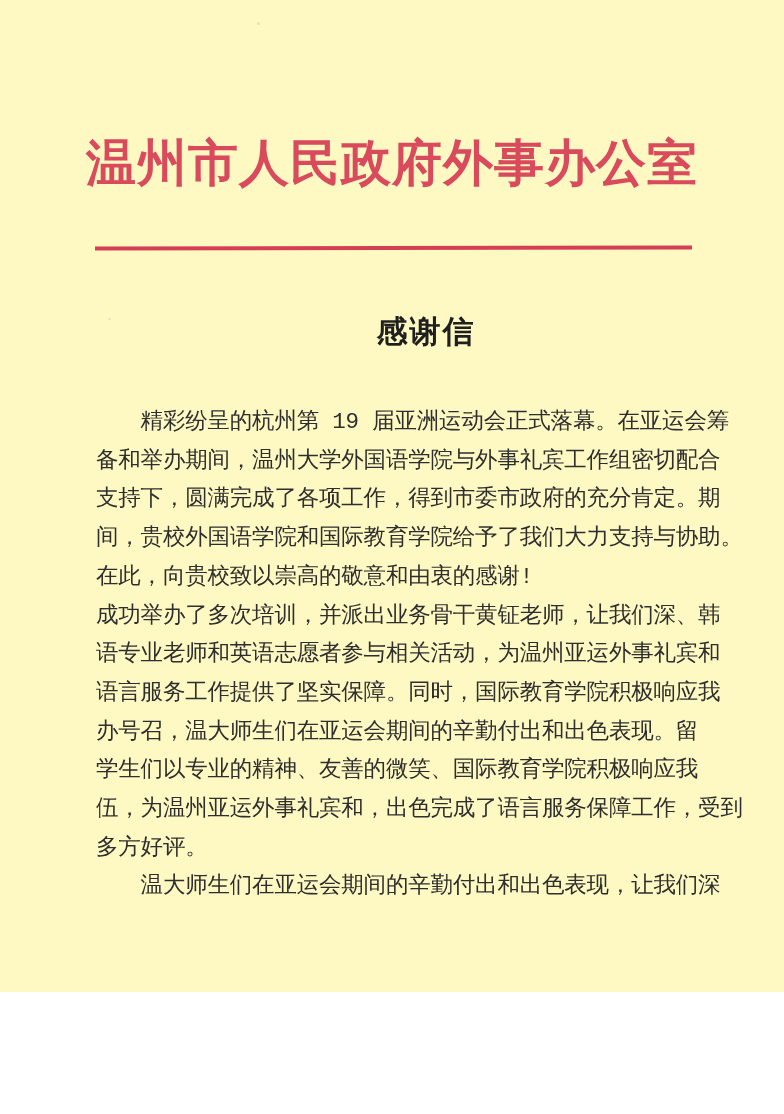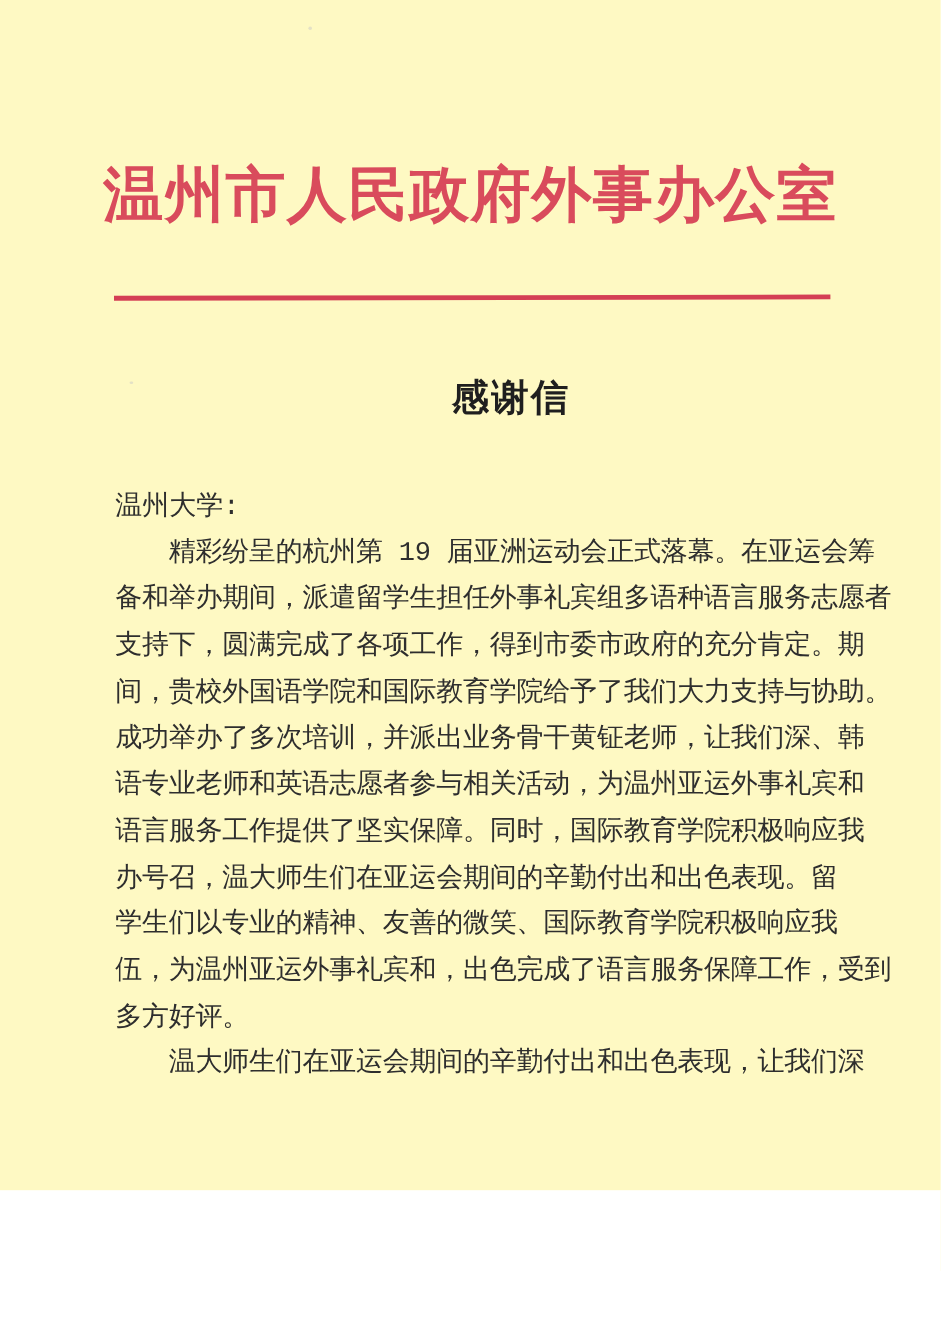--- a/index.html
+++ b/index.html
@@ -79,26 +79,26 @@
 
 <div class="page">
 
   <div class="letterhead-title">温州市人民政府外事办公室</div>
 
   <div class="red-rule"></div>
 
   <div class="letter-heading">感谢信</div>
 
   <div class="letter-body">
-    <div class="salutation">温州大学:</div>
     <div>
         <div class="body-line">　　精彩纷呈的杭州第 19 届亚洲运动会正式落幕。在亚运会筹</div>
-        <div class="body-line">备和举办期间，派遣留学生担任外事礼宾组多语种语言服务志愿者</div>
+        <div class="body-line">备和举办期间，温州大学外国语学院与外事礼宾工作组密切配合</div>
         <div class="body-line">支持下，圆满完成了各项工作，得到市委市政府的充分肯定。期</div>
         <div class="body-line">间，贵校外国语学院和国际教育学院给予了我们大力支持与协助。</div>
+        <div class="body-line">在此，向贵校致以崇高的敬意和由衷的感谢!</div>
         <div class="body-line">成功举办了多次培训，并派出业务骨干黄钲老师，让我们深、韩</div>
         <div class="body-line">语专业老师和英语志愿者参与相关活动，为温州亚运外事礼宾和</div>
         <div class="body-line">语言服务工作提供了坚实保障。同时，国际教育学院积极响应我</div>
         <div class="body-line">办号召，温大师生们在亚运会期间的辛勤付出和出色表现。留</div>
         <div class="body-line">学生们以专业的精神、友善的微笑、国际教育学院积极响应我</div>
         <div class="body-line">伍，为温州亚运外事礼宾和，出色完成了语言服务保障工作，受到</div>
         <div class="body-line">多方好评。</div>
         <div class="body-line">　　温大师生们在亚运会期间的辛勤付出和出色表现，让我们深</div>
       </div>
   </div>

